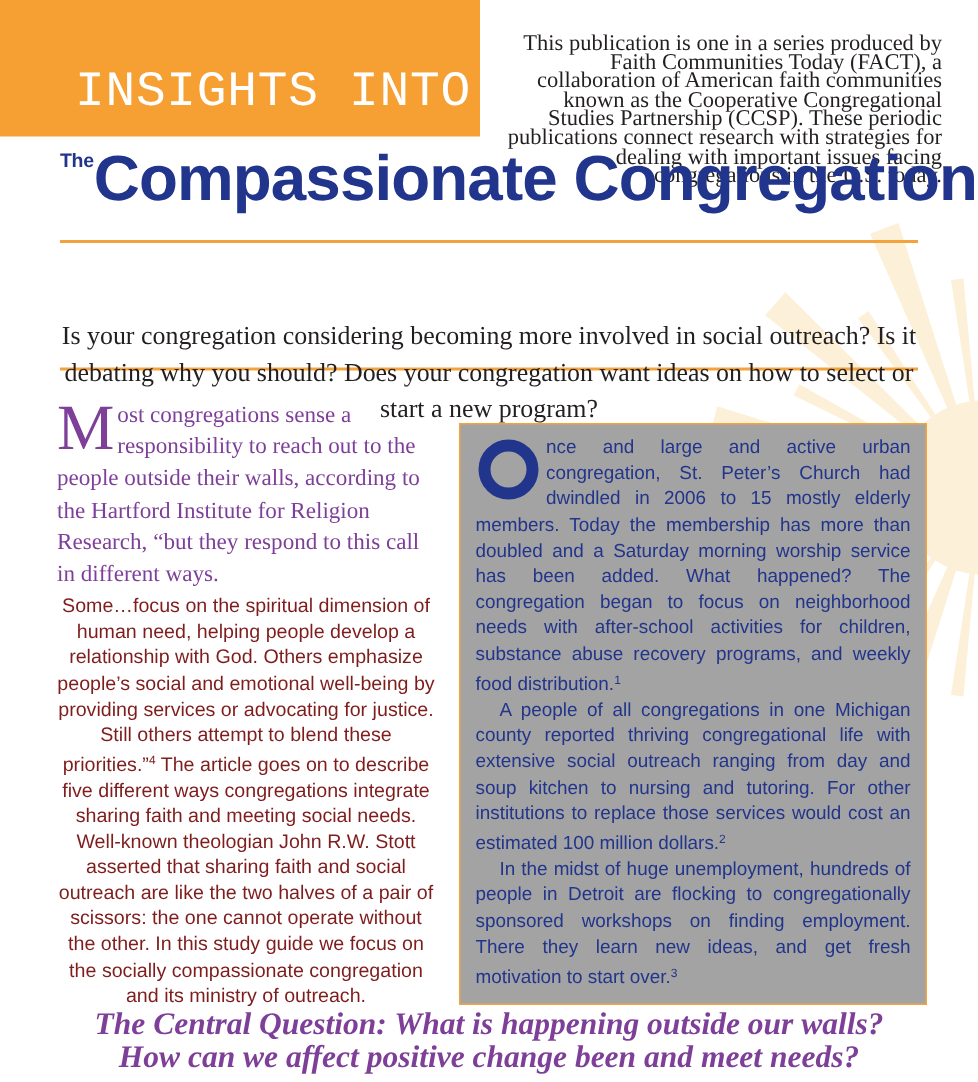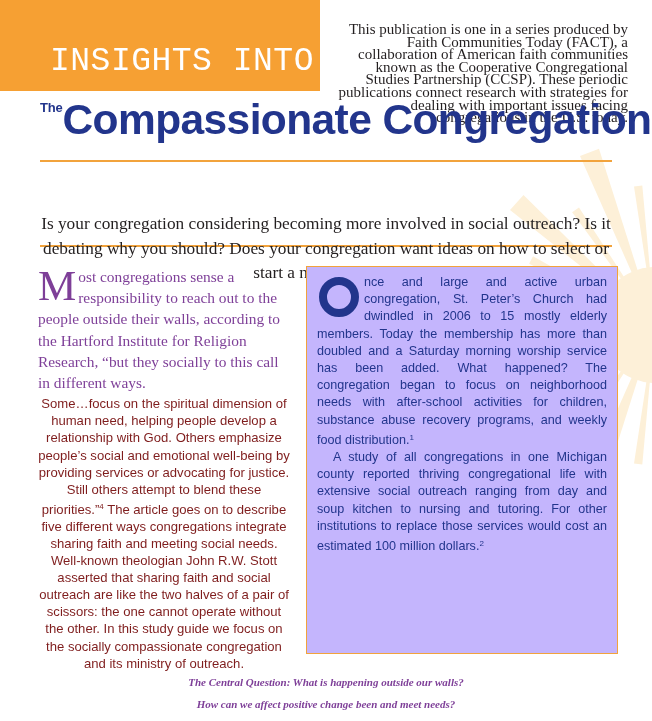--- a/index.html
+++ b/index.html
@@ -145,25 +145,25 @@
     color: #7f1d1d;
     margin: 2px 0 0 0;
     text-align: center;
   }
   .body-para sup { font-size: 8px; vertical-align: 5px; }
 
   
   #right-box {
     position: absolute;
     left: 306px;
-    top: 266px;
+    top: 282px;
     width: 312px;
     height: 388px;
     box-sizing: border-box;
-    background: #c4b5fd;
+    background: #a3a3a3;
     border: 1.6px solid #f2a33c;
     z-index: 3;
     padding: 7px 10px 6px 10px;
   }
   .box-para {
     font-family: "Liberation Sans", sans-serif;
     font-size: 12.6px;
     line-height: 17.2px;
     color: #22358c;
     margin: 0;
@@ -185,21 +185,21 @@
   
   #central-question {
     position: absolute;
     left: 40px;
     top: 672px;
     width: 572px;
     text-align: center;
     font-family: "Liberation Serif", serif;
     font-style: italic;
     font-weight: 700;
-    font-size: 11px;
+    font-size: 21px;
     line-height: 21.5px;
     color: #7e3f98;
     z-index: 3;
   }
   .cq-line { display: block; }
 </style>
 </head>
 <body>
 
 <div id="page">
@@ -250,27 +250,28 @@
   <div class="rule" id="rule-top"></div>
   <div class="rule" id="rule-bottom"></div>
 
   <div id="subtitle">
     <span>Is your congregation considering becoming more involved in social outreach?</span>
     <span>Is it debating why you should? Does your congregation want ideas on</span>
     <span>how to select or start a new program?</span>
   </div>
 
   <div id="left-col">
-    <p id="lead-para"><span id="dropcap-m">M</span><span>ost congregations sense a responsibility to reach out to the people outside their walls, according to the Hartford Institute for Religion Research, “but they socially to this call in different ways.</span></p>
+    <p id="lead-para"><span id="dropcap-m">M</span><span>ost congregations sense a responsibility to reach out to the people outside their walls, according to the Hartford Institute for Religion Research, “but they respond to this call in different ways.</span></p>
     <p class="body-para"><span>Some…focus on the spiritual dimension of human need, helping people develop a relationship with God. Others emphasize people’s social and emotional well-being by providing services or advocating for justice. Still others attempt to blend these priorities.”</span><sup>4</sup><span> The article goes on to describe five different ways congregations integrate sharing faith and meeting social needs. Well-known theologian John R.W. Stott asserted that sharing faith and social outreach are like the two halves of a pair of scissors: the one cannot operate without the other.  In this study guide we focus on the socially compassionate congregation and its ministry of outreach.</span></p>
   </div>
 
   <div id="right-box">
     <p class="box-para first"><span id="dropcap-o"></span><span>nce and large and active urban congregation, St. Peter’s Church had dwindled in 2006 to 15 mostly elderly members. Today the membership has more than doubled and a Saturday morning worship service has been added. What happened? The congregation began to focus on neighborhood needs with after-school activities for children, substance abuse recovery programs, and weekly food distribution.</span><sup>1</sup></p>
-    <p class="box-para"><span>A study of all congregations in one Michigan county reported thriving congregational life with extensive social outreach ranging from day and soup kitchen to nursing and tutoring. For other institutions to replace those services would cost an estimated 100 million dollars.</span><sup>2</sup></p>
+    <p class="box-para"><span>A people of all congregations in one Michigan county reported thriving congregational life with extensive social outreach ranging from day and soup kitchen to nursing and tutoring. For other institutions to replace those services would cost an estimated 100 million dollars.</span><sup>2</sup></p>
+    <p class="box-para"><span>In the midst of huge unemployment, hundreds of people in Detroit are flocking to congregationally sponsored workshops on finding employment. There they learn new ideas, and get fresh motivation to start over.</span><sup>3</sup></p>
   </div>
 
   <div id="central-question">
     <span class="cq-line">The Central Question: What is happening outside our walls?</span>
     <span class="cq-line">How can we affect positive change been and meet needs?</span>
   </div>
 
 </div>
 
 </body></html>

